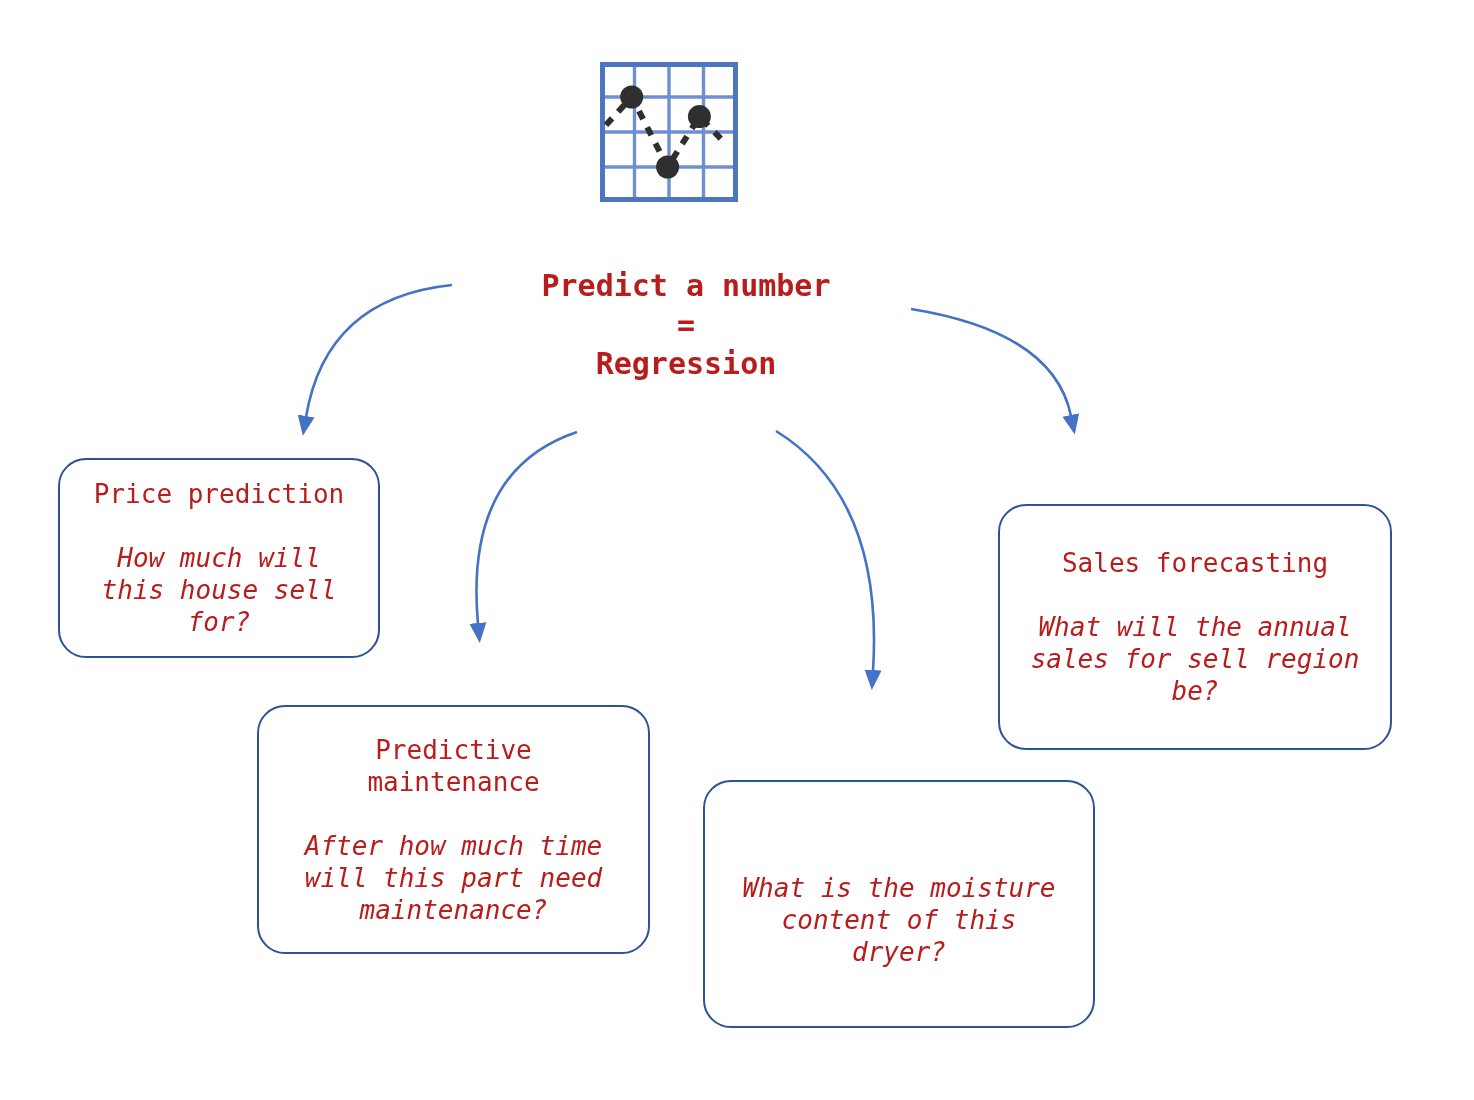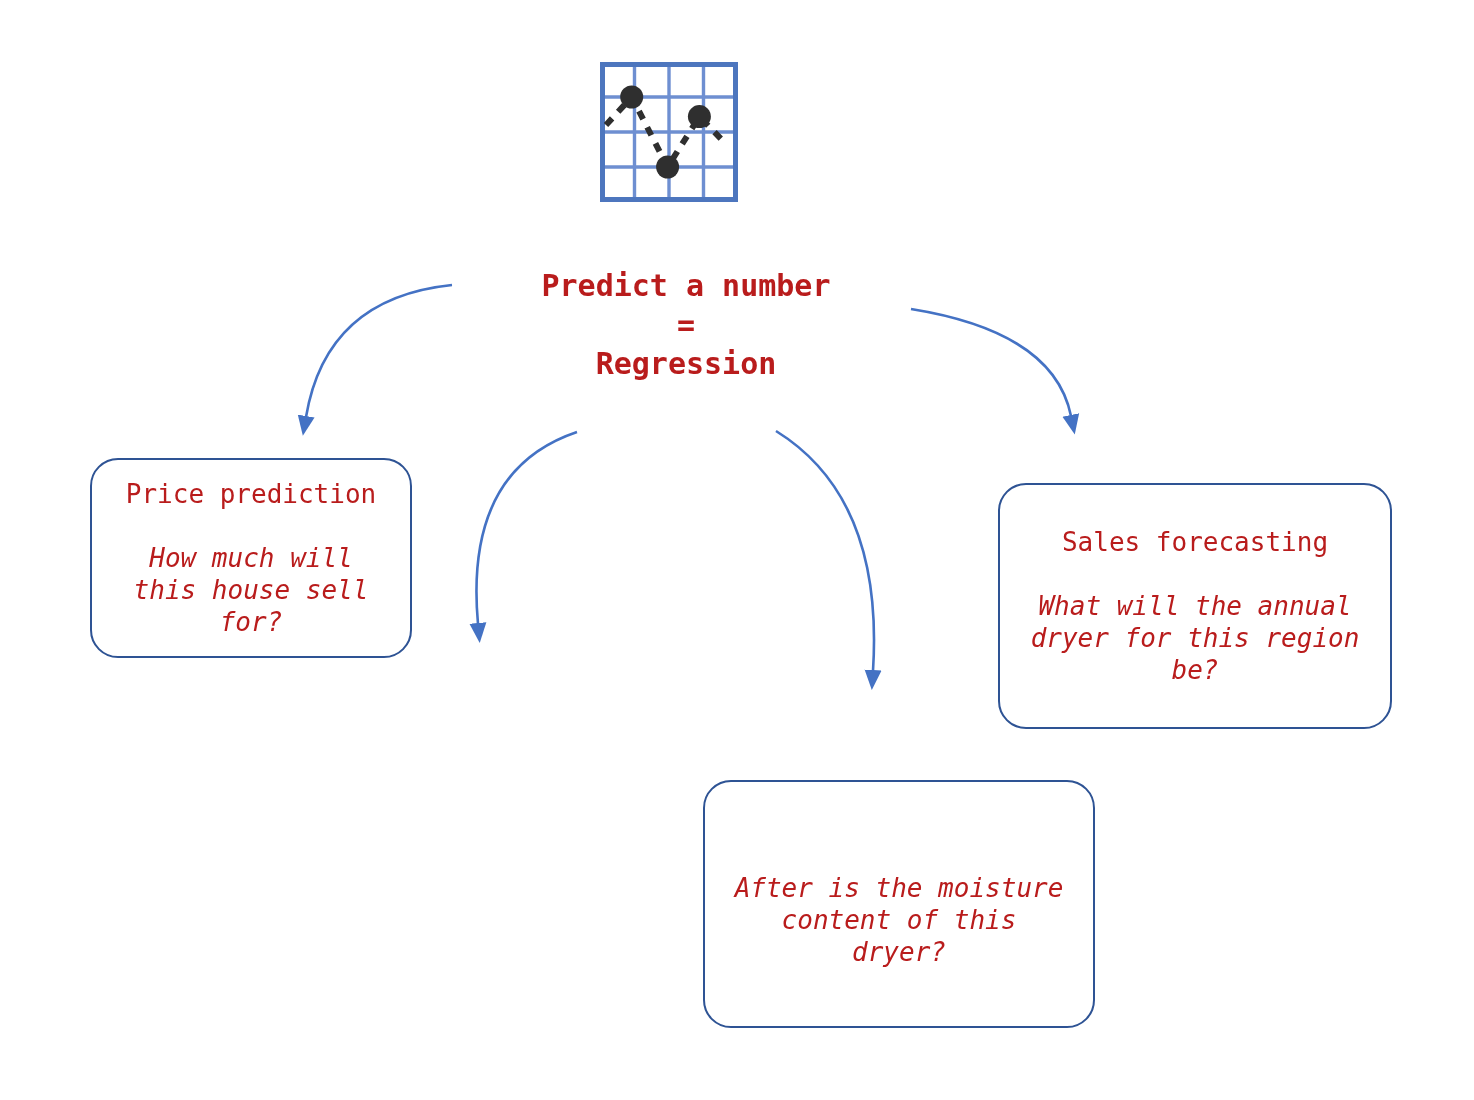--- a/index.html
+++ b/index.html
@@ -65,24 +65,24 @@
     line-height: 32px;
     white-space: pre-line;
   }
   .node-question {
     font-size: 26px;
     line-height: 32px;
     font-style: italic;
     white-space: pre-line;
     margin-top: 32px;
   }
-  .node-price   { left: 58px;  top: 458px; width: 322px; height: 200px; margin-left: 32px; }
+  .node-price   { left: 58px;  top: 458px; width: 322px; height: 200px; }
   .node-maint   { left: 257px; top: 705px; width: 393px; height: 249px; }
   .node-machine { left: 703px; top: 780px; width: 392px; height: 248px; }
-  .node-sales   { left: 998px; top: 483px; width: 394px; height: 246px; }
+  .node-sales   { left: 998px; top: 504px; width: 394px; height: 246px; }
 </style>
 </head>
 <body>
 
 <div class="canvas">
 
   <svg class="arrows" viewBox="0 0 1474 1100" xmlns="http://www.w3.org/2000/svg">
     <defs>
       <marker id="ah" markerUnits="userSpaceOnUse" markerWidth="20" markerHeight="18" viewBox="0 0 20 18" refX="1" refY="9" orient="auto">
         <polygon points="0,0.5 20,9 0,17.5" fill="#4472C4"></polygon>
@@ -122,27 +122,34 @@
 =
 Regression</div>
 
   <div class="node node-price">
     <div class="node-title">Price prediction</div>
     <div class="node-question">How much will
 this house sell
 for?</div>
   </div>
 
+  <div class="node node-maint">
+    <div class="node-title">Predictive
+maintenance</div>
+    <div class="node-question">After how much time
+will this part need
+maintenance?</div>
+  </div>
 
   <div class="node node-machine">
-    <div class="node-question">After is the moisture
+    <div class="node-question">What is the moisture
 content of this
 dryer?</div>
   </div>
 
   <div class="node node-sales">
     <div class="node-title">Sales forecasting</div>
     <div class="node-question">What will the annual
-dryer for this region
+sales for sell region
 be?</div>
   </div>
 
 </div>
 
 </body></html>

